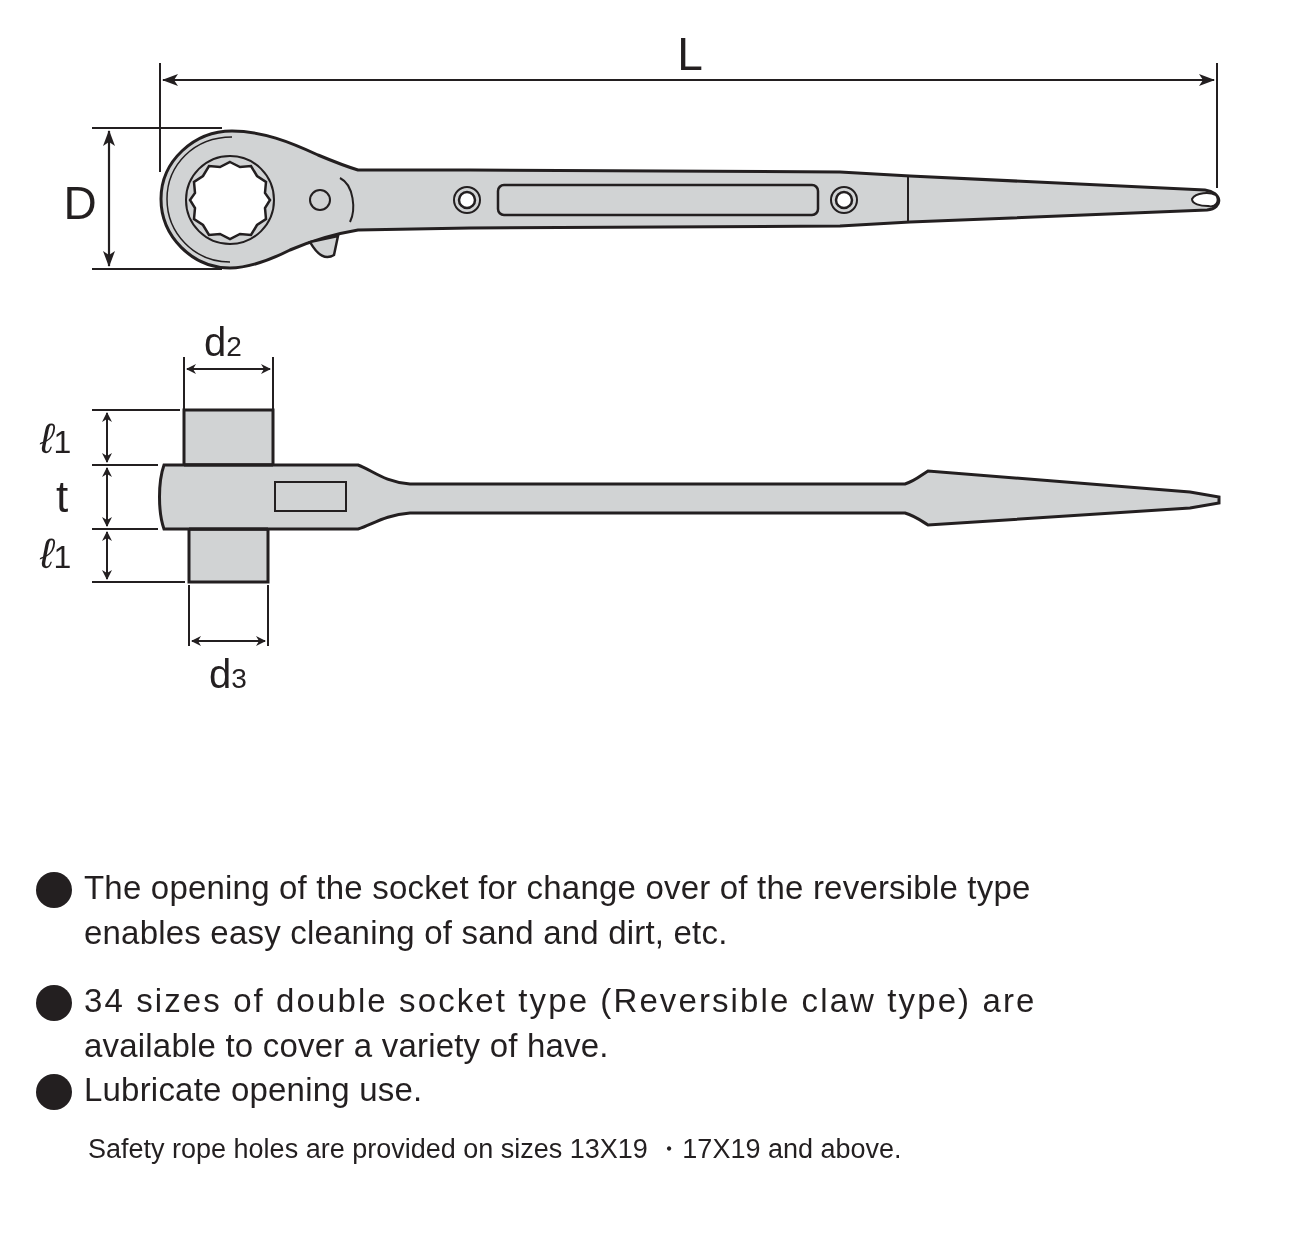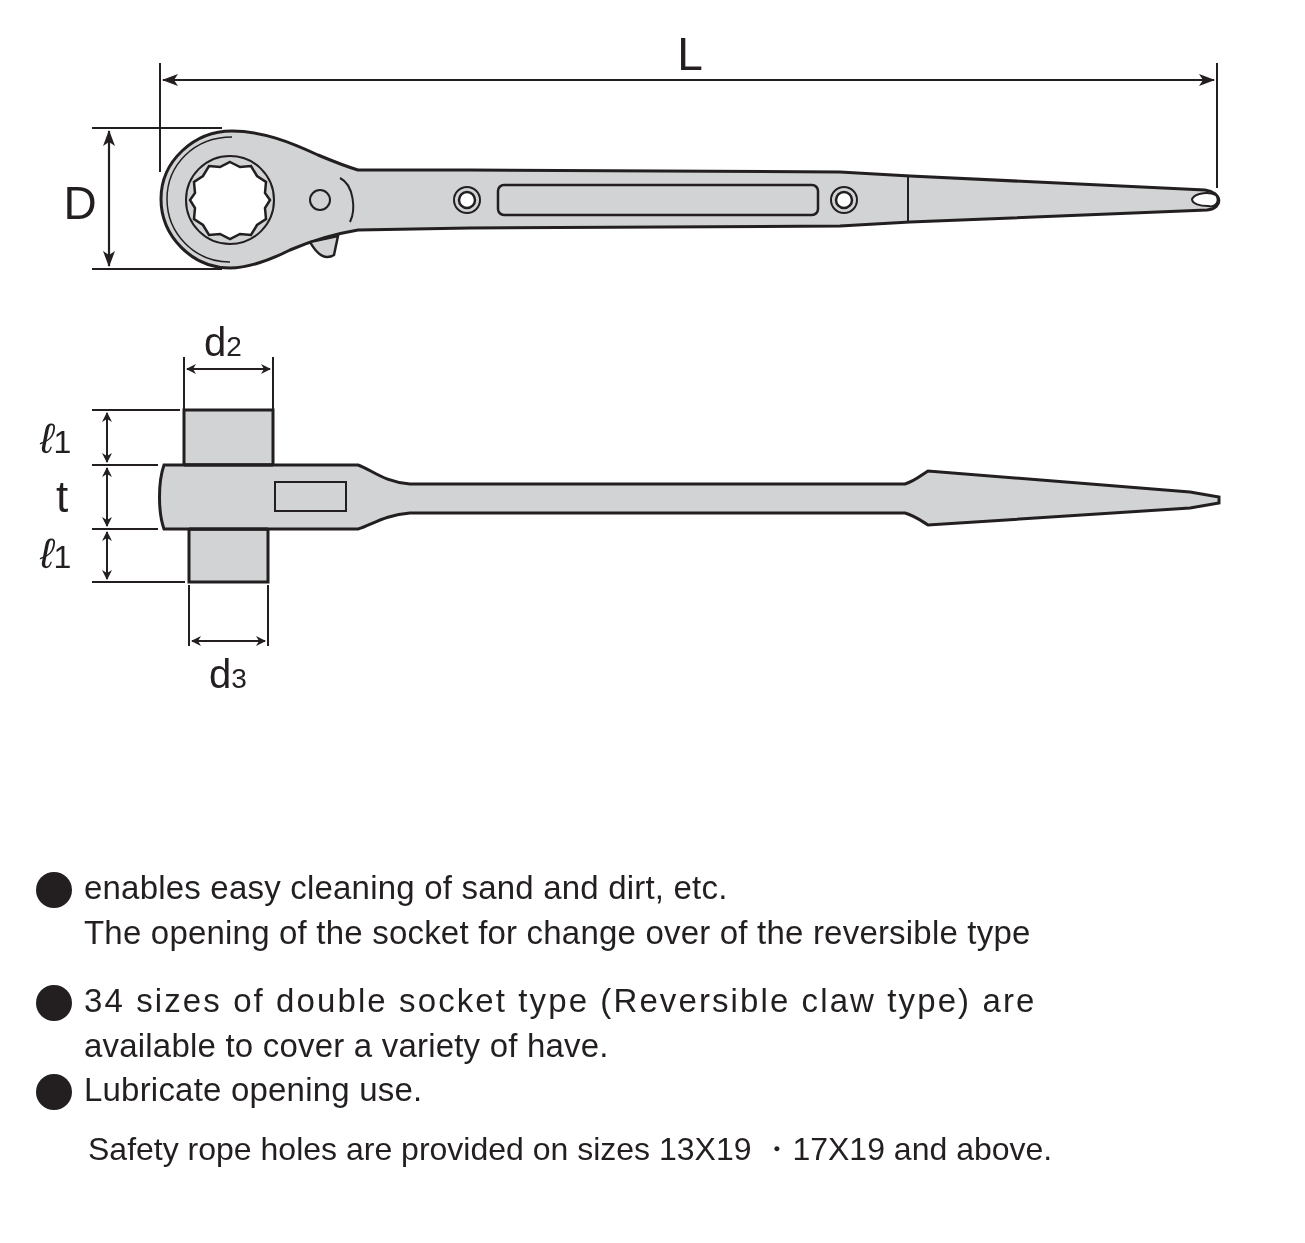--- a/index.html
+++ b/index.html
@@ -6,21 +6,21 @@
   body { width: 1305px; height: 1243px; position: relative; overflow: hidden;
          font-family: "Liberation Sans", sans-serif; color: #231f20; }
   .diagram { position: absolute; left: 0; top: 0; width: 1305px; height: 800px; }
   .lbl { font-family: "Liberation Sans", sans-serif; fill: #231f20; }
   .bullets { position: absolute; left: 36px; top: 866px; width: 1240px; }
   .bullet { position: relative; padding-left: 48px; font-size: 33px; line-height: 44.5px;
             letter-spacing: 0.2px; }
   .bullet .dot { position: absolute; left: 0; top: 6px; width: 36px; height: 36px;
                  border-radius: 50%; background: #231f20; }
   .bullet.spaced { letter-spacing: 2.1px; margin-top: 24px; }
-  .note { position: absolute; left: 88px; top: 1128px; font-size: 32px; line-height: 42px; }
+  .note { position: absolute; left: 88px; top: 1128px; font-size: 27px; line-height: 42px; }
 </style>
 </head>
 <body>
 
 <svg class="diagram" viewBox="0 0 1305 800" width="1305" height="800">
   <defs>
     <marker id="arr" markerWidth="10" markerHeight="10" refX="9" refY="5" orient="auto-start-reverse" markerUnits="userSpaceOnUse">
       <path d="M0,0 L10,5 L0,10 L3,5 Z" fill="#231f20"></path>
     </marker>
     <marker id="arrs" markerWidth="16" markerHeight="12" refX="15" refY="6" orient="auto-start-reverse" markerUnits="userSpaceOnUse">
@@ -122,22 +122,22 @@
     <line x1="189" y1="585" x2="189" y2="646" stroke="#231f20" stroke-width="2"></line>
     <line x1="268" y1="585" x2="268" y2="646" stroke="#231f20" stroke-width="2"></line>
     <line x1="192" y1="641" x2="265" y2="641" stroke="#231f20" stroke-width="2" marker-start="url(#arr)" marker-end="url(#arr)"></line>
     <text class="lbl" x="209" y="688" font-size="40"><tspan>d</tspan><tspan font-size="28">3</tspan></text>
   </g>
 </svg>
 
 <div class="bullets">
   <div class="bullet">
     <span class="dot"></span>
+    <div>The opening of the socket for change over of the reversible type</div>
     <div>enables easy cleaning of sand and dirt, etc.</div>
-    <div>The opening of the socket for change over of the reversible type</div>
   </div>
   <div class="bullet spaced">
     <span class="dot"></span>
     <div>34 sizes of double socket type (Reversible claw type) are</div>
     <div style="letter-spacing:0.2px">available to cover a variety of have.</div>
   </div>
   <div class="bullet">
     <span class="dot"></span>
     <div>Lubricate opening use.</div>
   </div>

